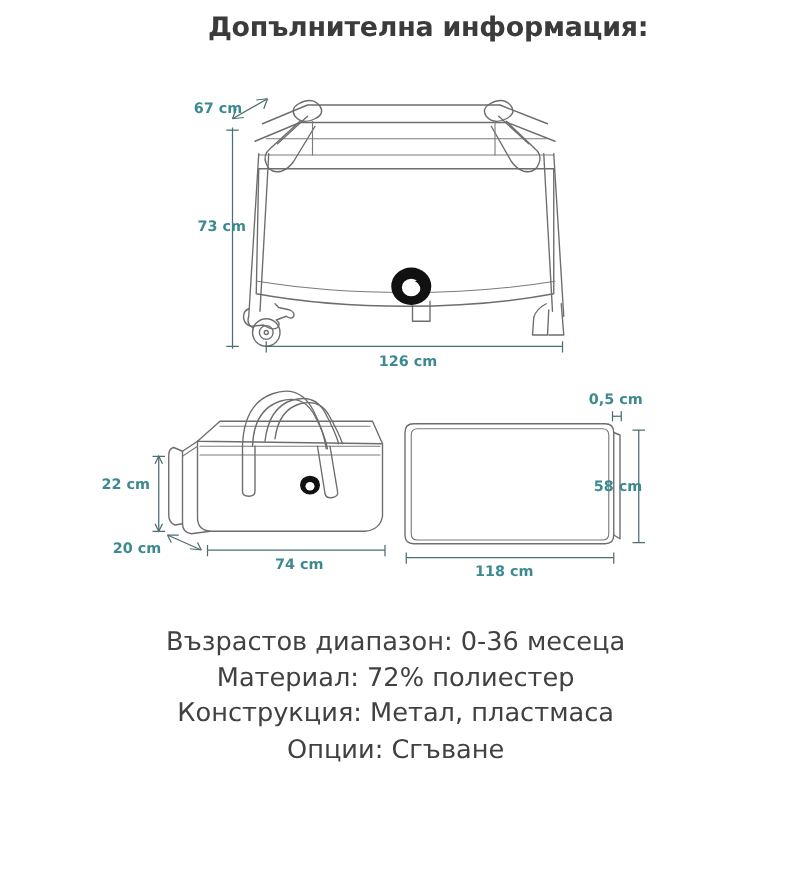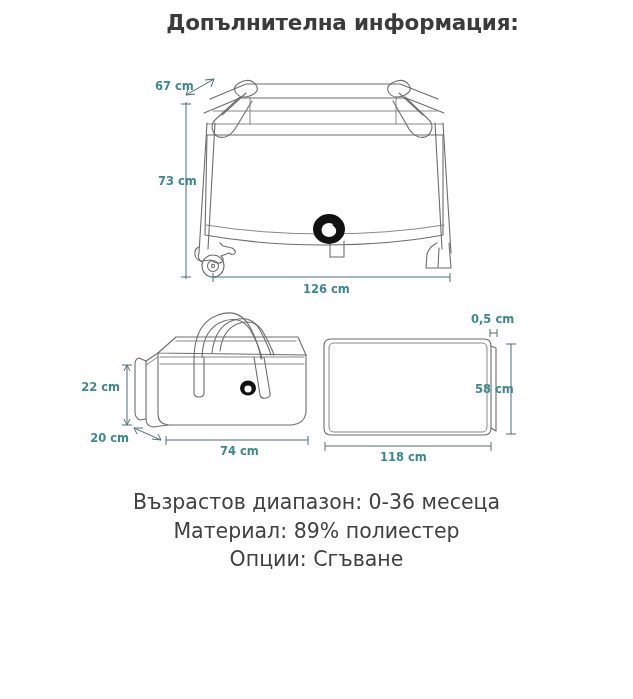--- a/index.html
+++ b/index.html
@@ -45,21 +45,21 @@
     top: 57px;
     width: 633px;
     height: 410px;
   }
   .diagrams svg { display: block; }
 
   
   .specs {
     position: absolute;
     left: 0;
-    top: 488px;
+    top: 499px;
     width: 633px;
     text-align: center;
   }
   .spec-line {
     font-size: 20.5px;
     line-height: 28.7px;
     color: #414141;
     font-weight: 400;
     white-space: nowrap;
   }
@@ -222,17 +222,18 @@
       <g>
         <path class="dim" d="M325 389 L491 389"></path>
         <path class="dim" d="M325 385 L325 394 M491 385 L491 394"></path>
         <text class="dimtxt" x="380" y="404">118 cm</text>
       </g>
     </svg>
   </div>
 
   <div class="specs">
     <div class="spec-line">Възрастов диапазон: 0-36 месеца</div>
-    <div class="spec-line">Материал: 89% полиестер</div>
+    <div class="spec-line">Материал: 72% полиестер</div>
+    <div class="spec-line">Конструкция: Метал, пластмаса</div>
     <div class="spec-line">Опции: Сгъване</div>
   </div>
 
 </div>
 
 </body></html>

